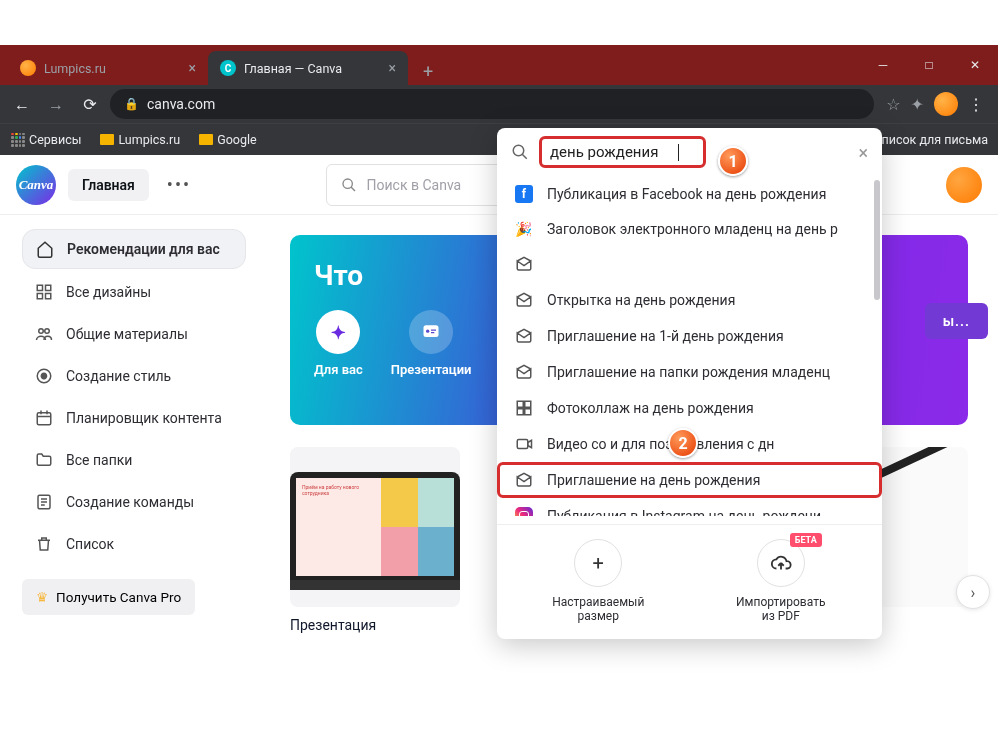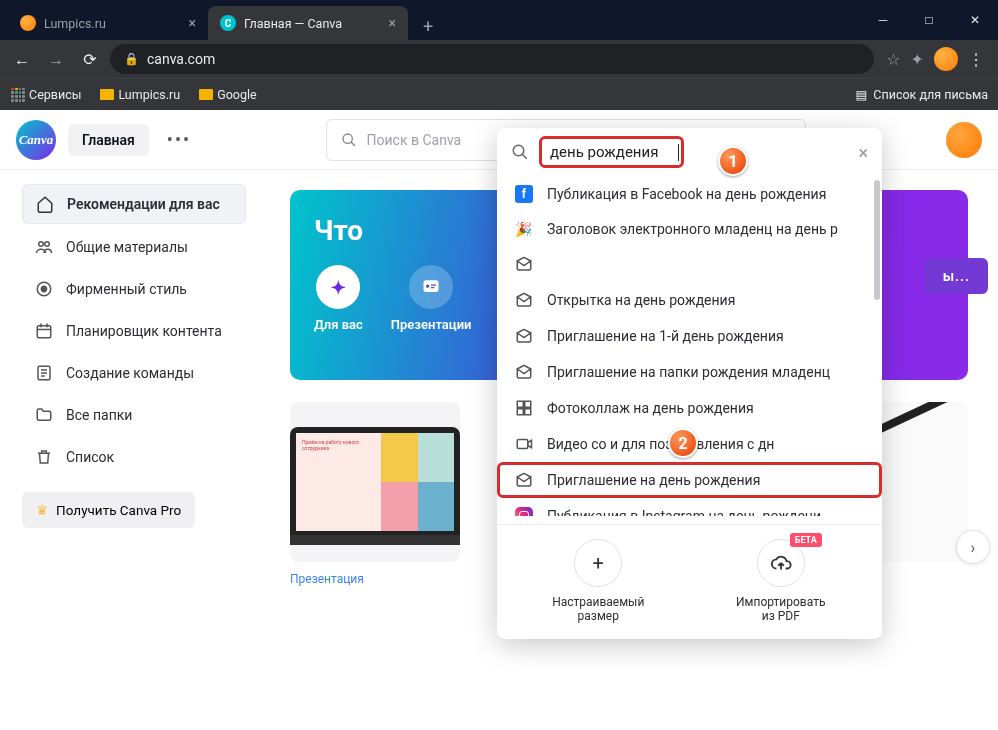--- a/index.html
+++ b/index.html
@@ -1,19 +1,19 @@
 <!DOCTYPE html>
 <html><head>
 <meta charset="utf-8">
 <style>
 * { margin:0; padding:0; box-sizing:border-box; font-family:-apple-system,BlinkMacSystemFont,"Segoe UI",Roboto,Arial,sans-serif; }
 body { width:998px; height:730px; background:#fff; overflow:hidden; position:relative; }
 
 
-.browser-chrome { background:#0f172a; color:#e8eaed; }
+.browser-chrome { background:#7f1d1d; color:#e8eaed;margin-top:45px; }
 .titlebar { display:flex; align-items:center; height:40px; }
 .tabs { display:flex; align-items:flex-end; height:40px; flex:1; padding-left:8px; }
 .tab { display:flex; align-items:center; gap:8px; height:34px; padding:0 12px; border-radius:8px 8px 0 0; font-size:12.5px; color:#9aa0a6; position:relative; min-width:200px; }
 .tab.active { background:#35363a; color:#e8eaed; }
 .tab .favicon { width:16px; height:16px; border-radius:50%; display:flex; align-items:center; justify-content:center; font-size:10px; font-weight:bold; }
 .tab .tab-close { margin-left:auto; font-size:14px; color:#9aa0a6; }
 .new-tab { width:28px; height:28px; display:flex; align-items:center; justify-content:center; color:#9aa0a6; font-size:18px; margin-left:6px; }
 .win-controls { display:flex; }
 .win-btn { width:46px; height:40px; display:flex; align-items:center; justify-content:center; color:#e8eaed; font-size:12px; }
 
@@ -39,57 +39,57 @@
 .app-header { display:flex; align-items:center; height:60px; padding:0 16px; gap:12px; border-bottom:1px solid #eee; }
 .canva-logo { width:40px; height:40px; border-radius:50%; background:linear-gradient(135deg,#00c4cc,#7d2ae8); display:flex; align-items:center; justify-content:center; color:#fff; font-style:italic; font-weight:600; font-size:13px; font-family:Georgia,serif; }
 .home-btn { background:#f1f1f3; border-radius:6px; padding:8px 14px; font-size:14px; font-weight:600; color:#0e1318; }
 .more-btn { font-size:18px; letter-spacing:2px; color:#555; padding:4px 6px; }
 .search-wrap { flex:1; display:flex; justify-content:center; position:relative; }
 .search-box { width:480px; height:42px; border:1px solid #e1e1e4; border-radius:6px; display:flex; align-items:center; padding:0 14px; gap:10px; color:#a0a0a8; font-size:14px; }
 .avatar-app { width:36px; height:36px; border-radius:50%; background:radial-gradient(circle at 35% 35%, #ffa640, #ff7a00); margin-left:12px; }
 
 .layout { display:flex; height:560px; }
 .sidebar { width:260px; padding:14px 14px 14px 22px; display:flex; flex-direction:column; gap:4px; }
-.side-item { display:flex; align-items:center; gap:12px; padding:10px 12px; border-radius:6px; font-size:14px; color:#2d2d33; }
+.side-item { display:flex; align-items:center; gap:12px; padding:10px 12px; border-radius:13px; font-size:14px; color:#2d2d33; }
 .side-item.active { background:#f1f2f5; font-weight:600; border:1px solid #e6e6ea; }
 .side-ico { width:20px; display:flex; justify-content:center; color:#555; }
 .pro-btn { margin-top:12px; background:#f0f0f3; border-radius:6px; padding:10px 14px; font-size:13.5px; display:flex; align-items:center; gap:8px; width:fit-content; }
 .crown { color:#f6b73c; }
 
 .main { flex:1; position:relative; padding:20px 30px; overflow:hidden; }
 .hero { background:linear-gradient(100deg,#00c4cc 0%,#4050d8 40%,#7d2ae8 70%,#8b2ae8 100%); border-radius:10px; height:190px; color:#fff; padding:24px; position:relative; }
 .hero h2 { font-size:28px; font-weight:700; margin-bottom:18px; }
 .cat-row { display:flex; gap:28px; }
 .cat { display:flex; flex-direction:column; align-items:center; gap:8px; font-size:13px; font-weight:600; }
 .cat-ico { width:44px; height:44px; border-radius:50%; background:rgba(255,255,255,0.22); display:flex; align-items:center; justify-content:center; font-size:18px; }
 .cat.active .cat-ico { background:#fff; color:#6a2ae0; }
 .cat.active { color:#fff; }
 .template-create-btn { position:absolute; right:-20px; top:68px; background:#7339d4; color:#fff; border-radius:6px; padding:10px 18px; font-size:14px; font-weight:600; letter-spacing:1px;}
 
 .cards { display:flex; gap:18px; margin-top:22px; }
 .card { width:230px; }
 .card-thumb { height:160px; background:#f4f4f6; border-radius:8px; display:flex; align-items:center; justify-content:center; overflow:hidden; position:relative;}
-.card-title { font-size:12px; margin-top:10px; color:#3b82f6; }
+.card-title { font-size:14px; margin-top:10px; color:#0f172a; }
 .laptop { width:170px; height:110px; background:#222; border-radius:8px 8px 2px 2px; position:relative; }
 .laptop::after{content:"";position:absolute;bottom:-8px;left:-12px;right:-12px;height:10px;background:#333;border-radius:2px 2px 8px 8px;}
 .laptop-screen { position:absolute; inset:6px 6px 6px 6px; background:#fff; border-radius:3px; display:flex; }
 .ls-left{flex:1;background:#fde9e6;padding:6px;font-size:5px;color:#c44;}
 .ls-right{flex:1;display:grid;grid-template-columns:1fr 1fr;grid-template-rows:1fr 1fr;}
 .ls-right div:nth-child(1){background:#f4c94a}.ls-right div:nth-child(2){background:#b8e0d8}.ls-right div:nth-child(3){background:#f29faa}.ls-right div:nth-child(4){background:#6bb0cc}
 .pen-card { background:#fafafb; }
 .pen { position:absolute; right:10px; top:10px; width:100px; height:8px; background:#222; transform:rotate(-25deg); border-radius:2px; }
 
 .nav-chevron { position:absolute; right:8px; top:360px; width:34px;height:34px;border-radius:50%;background:#fff;border:1px solid #e2e2e6;display:flex;align-items:center;justify-content:center;color:#555;box-shadow:0 1px 4px rgba(0,0,0,0.1);}
 
 .help-btn { position:absolute; right:0px; bottom:30px; background:#7d2ae8; color:#fff; border-radius:20px 0 0 20px; padding:10px 16px 10px 18px; font-size:15px; font-weight:600;}
 
 
 .dropdown { position:absolute; left:497px; top:128px; width:385px; background:#fff; border-radius:8px; box-shadow:0 6px 28px rgba(0,0,0,0.22); z-index:50; padding-bottom:14px; }
 .dd-input-row { display:flex; align-items:center; height:48px; padding:0 14px; gap:10px; }
-.dd-input-box { border:3px solid #d62e2e; border-radius:6px; padding:4px 2px 4px 8px; display:flex; align-items:center; position:relative; }
+.dd-input-box { border:3px solid #d62e2e; border-radius:6px; padding:4px 24px 4px 8px; display:flex; align-items:center; position:relative; }
 .dd-input-box input { border:none; outline:none; font-size:15px; color:#222; width:128px; }
 .dd-cursor { width:1px; height:17px; background:#222; }
 .dd-clear { margin-left:auto; font-size:18px; color:#999; }
 .dd-list { max-height:340px; overflow:hidden; position:relative; }
 .dd-item { display:flex; align-items:center; gap:12px; padding:9px 16px; font-size:14px; color:#2d2d33; }
 .dd-item.highlight { outline:3px solid #d62e2e; outline-offset:-3px; border-radius:6px; }
 .dd-ico { width:22px; display:flex; justify-content:center; color:#555; }
 .fb-ico{width:18px;height:18px;background:#1877f2;border-radius:3px;display:flex;align-items:center;justify-content:center;color:#fff;font-weight:bold;font-size:12px;}
 .ig-ico{width:18px;height:18px;border-radius:5px;background:linear-gradient(45deg,#f9ce34,#ee2a7b,#6228d7);position:relative;}
 .ig-ico::after{content:"";position:absolute;inset:4px;border:1.5px solid #fff;border-radius:3px;}
@@ -212,67 +212,78 @@
       <div class="side-item active">
           <span class="side-ico">
             <svg width="18" height="18" viewBox="0 0 24 24" fill="none" stroke="#333" stroke-width="2">
               <path d="M3 11l9-8 9 8v10a2 2 0 01-2 2H5a2 2 0 01-2-2z"></path>
             </svg>
           </span>
           <span>Рекомендации для вас</span>
         </div>
       <div class="side-item">
           <span class="side-ico">
+            <svg width="18" height="18" viewBox="0 0 24 24" fill="none" stroke="#555" stroke-width="2">
+              <rect x="3" y="3" width="7" height="7"></rect>
+              <rect x="14" y="3" width="7" height="7"></rect>
+              <rect x="3" y="14" width="7" height="7"></rect>
+              <rect x="14" y="14" width="7" height="7"></rect>
+            </svg>
+          </span>
+          <span>Все дизайны</span>
+        </div>
+      <div class="side-item">
+          <span class="side-ico">
             <svg width="20" height="18" viewBox="0 0 24 24" fill="none" stroke="#555" stroke-width="2">
               <circle cx="8" cy="8" r="3"></circle>
               <circle cx="16" cy="8" r="3"></circle>
               <path d="M2 20c0-3 3-5 6-5s6 2 6 5"></path>
               <path d="M12 20c0-3 2-5 5-5s5 2 5 5"></path>
             </svg>
           </span>
           <span>Общие материалы</span>
         </div>
       <div class="side-item">
           <span class="side-ico">
             <svg width="18" height="18" viewBox="0 0 24 24" fill="none" stroke="#555" stroke-width="2">
               <circle cx="12" cy="12" r="9"></circle>
               <text x="12" y="16" font-size="10" text-anchor="middle" fill="#555">©</text>
             </svg>
           </span>
-          <span>Фирменный стиль</span>
+          <span>Создание стиль</span>
         </div>
       <div class="side-item">
           <span class="side-ico">
             <svg width="18" height="18" viewBox="0 0 24 24" fill="none" stroke="#555" stroke-width="2">
               <rect x="3" y="5" width="18" height="16" rx="2"></rect>
               <line x1="3" y1="10" x2="21" y2="10"></line>
               <line x1="8" y1="2" x2="8" y2="7"></line>
               <line x1="16" y1="2" x2="16" y2="7"></line>
             </svg>
           </span>
           <span>Планировщик контента</span>
         </div>
       <div class="side-item">
           <span class="side-ico">
             <svg width="18" height="18" viewBox="0 0 24 24" fill="none" stroke="#555" stroke-width="2">
+              <path d="M3 6a2 2 0 012-2h4l2 3h8a2 2 0 012 2v8a2 2 0 01-2 2H5a2 2 0 01-2-2z"></path>
+            </svg>
+          </span>
+          <span>Все папки</span>
+        </div>
+      <div class="side-item">
+          <span class="side-ico">
+            <svg width="18" height="18" viewBox="0 0 24 24" fill="none" stroke="#555" stroke-width="2">
               <rect x="4" y="3" width="16" height="18" rx="2"></rect>
               <line x1="8" y1="8" x2="16" y2="8"></line>
               <line x1="8" y1="12" x2="16" y2="12"></line>
               <line x1="8" y1="16" x2="13" y2="16"></line>
             </svg>
           </span>
           <span>Создание команды</span>
-        </div>
-      <div class="side-item">
-          <span class="side-ico">
-            <svg width="18" height="18" viewBox="0 0 24 24" fill="none" stroke="#555" stroke-width="2">
-              <path d="M3 6a2 2 0 012-2h4l2 3h8a2 2 0 012 2v8a2 2 0 01-2 2H5a2 2 0 01-2-2z"></path>
-            </svg>
-          </span>
-          <span>Все папки</span>
         </div>
       <div class="side-item">
           <span class="side-ico">
             <svg width="18" height="18" viewBox="0 0 24 24" fill="none" stroke="#555" stroke-width="2">
               <path d="M4 7h16M9 7V4h6v3M6 7l1 13h10l1-13"></path>
             </svg>
           </span>
           <span>Список</span>
         </div>
       <div class="pro-btn">

